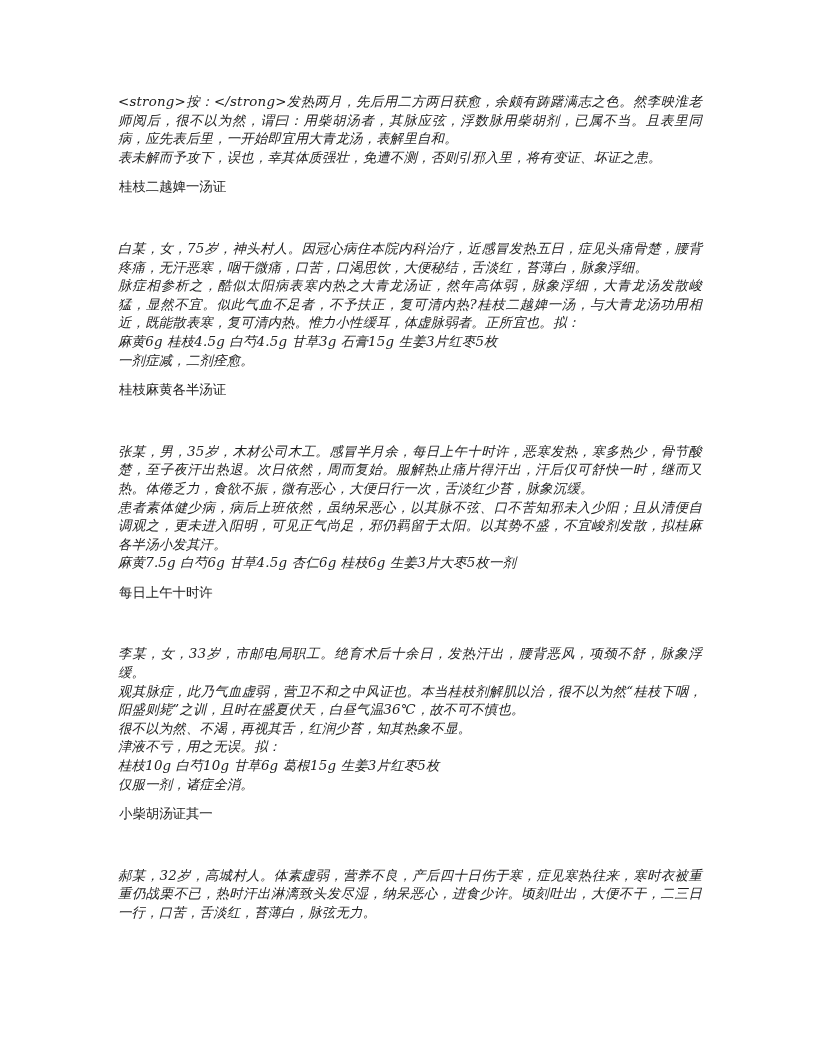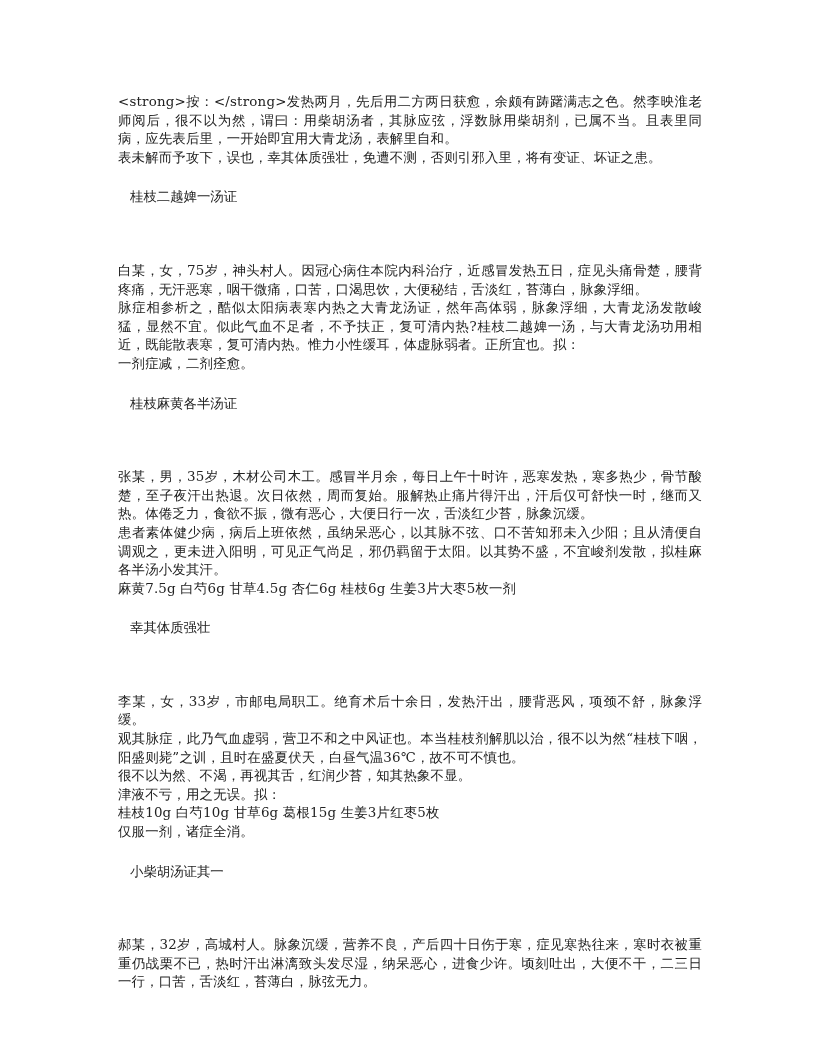--- a/index.html
+++ b/index.html
@@ -1,48 +1,49 @@
 <!DOCTYPE html>
 <html><head>
 <meta charset="utf-8">
 <style>
   html, body { margin: 0; padding: 0; background: #ffffff; }
   body { width: 816px; height: 1056px; position: relative; overflow: hidden;
          font-family: "DejaVu Serif", "Liberation Serif", serif; color: #222; }
   .page { position: absolute; left: 118px; top: 93px; width: 584px; }
-  .p { font-size: 13.4px; line-height: 18.6px; margin: 0; text-align: justify; letter-spacing: 0.2px; }
-  .h { font-size: 13.4px; line-height: 18.6px; margin: 12px; font-family: Liberation Mono, monospace; }
+  .p { font-size: 13.4px; line-height: 18.6px; margin: 0; text-align: justify; letter-spacing: 0.2px; font-style: italic; }
+  .h { font-size: 13.4px; line-height: 18.6px; margin: 1px; }
   .gap-s { height: 10px; }
   .gap-h { height: 42px; }
 </style>
 </head>
 <body>
 
 <div class="page">
 
   <p class="p">&lt;strong&gt;按：&lt;/strong&gt;发热两月，先后用二方两日获愈，余颇有踌躇满志之色。然李映淮老师阅后，很不以为然，谓曰：用柴胡汤者，其脉应弦，浮数脉用柴胡剂，已属不当。且表里同病，应先表后里，一开始即宜用大青龙汤，表解里自和。</p>
   <p class="p">表未解而予攻下，误也，幸其体质强壮，免遭不测，否则引邪入里，将有变证、坏证之患。</p>
   <div class="gap-s"></div>
   <p class="h">桂枝二越婢一汤证</p>
   <div class="gap-h"></div>
   <p class="p">白某，女，75岁，神头村人。因冠心病住本院内科治疗，近感冒发热五日，症见头痛骨楚，腰背疼痛，无汗恶寒，咽干微痛，口苦，口渴思饮，大便秘结，舌淡红，苔薄白，脉象浮细。</p>
   <p class="p">脉症相参析之，酷似太阳病表寒内热之大青龙汤证，然年高体弱，脉象浮细，大青龙汤发散峻猛，显然不宜。似此气血不足者，不予扶正，复可清内热?桂枝二越婢一汤，与大青龙汤功用相近，既能散表寒，复可清内热。惟力小性缓耳，体虚脉弱者。正所宜也。拟：</p>
+  <p class="p">麻黄6g 桂枝4.5g 白芍4.5g 甘草3g 石膏15g 生姜3片红枣5枚</p>
   <p class="p">一剂症减，二剂痊愈。</p>
   <div class="gap-s"></div>
   <p class="h">桂枝麻黄各半汤证</p>
   <div class="gap-h"></div>
   <p class="p">张某，男，35岁，木材公司木工。感冒半月余，每日上午十时许，恶寒发热，寒多热少，骨节酸楚，至子夜汗出热退。次日依然，周而复始。服解热止痛片得汗出，汗后仅可舒快一时，继而又热。体倦乏力，食欲不振，微有恶心，大便日行一次，舌淡红少苔，脉象沉缓。</p>
   <p class="p">患者素体健少病，病后上班依然，虽纳呆恶心，以其脉不弦、口不苦知邪未入少阳；且从清便自调观之，更未进入阳明，可见正气尚足，邪仍羁留于太阳。以其势不盛，不宜峻剂发散，拟桂麻各半汤小发其汗。</p>
   <p class="p">麻黄7.5g 白芍6g 甘草4.5g 杏仁6g 桂枝6g 生姜3片大枣5枚一剂</p>
   <div class="gap-s"></div>
-  <p class="h">幸其体质强壮</p>
+  <p class="h">每日上午十时许</p>
   <div class="gap-h"></div>
   <p class="p">李某，女，33岁，市邮电局职工。绝育术后十余日，发热汗出，腰背恶风，项颈不舒，脉象浮缓。</p>
   <p class="p">观其脉症，此乃气血虚弱，营卫不和之中风证也。本当桂枝剂解肌以治，很不以为然“桂枝下咽，阳盛则毙”之训，且时在盛夏伏天，白昼气温36℃，故不可不慎也。</p>
   <p class="p">很不以为然、不渴，再视其舌，红润少苔，知其热象不显。</p>
   <p class="p">津液不亏，用之无误。拟：</p>
   <p class="p">桂枝10g 白芍10g 甘草6g 葛根15g 生姜3片红枣5枚</p>
   <p class="p">仅服一剂，诸症全消。</p>
   <div class="gap-s"></div>
   <p class="h">小柴胡汤证其一</p>
   <div class="gap-h"></div>
-  <p class="p">郝某，32岁，高城村人。脉象沉缓，营养不良，产后四十日伤于寒，症见寒热往来，寒时衣被重重仍战栗不已，热时汗出淋漓致头发尽湿，纳呆恶心，进食少许。顷刻吐出，大便不干，二三日一行，口苦，舌淡红，苔薄白，脉弦无力。</p>
+  <p class="p">郝某，32岁，高城村人。体素虚弱，营养不良，产后四十日伤于寒，症见寒热往来，寒时衣被重重仍战栗不已，热时汗出淋漓致头发尽湿，纳呆恶心，进食少许。顷刻吐出，大便不干，二三日一行，口苦，舌淡红，苔薄白，脉弦无力。</p>
 </div>
 
 </body></html>

